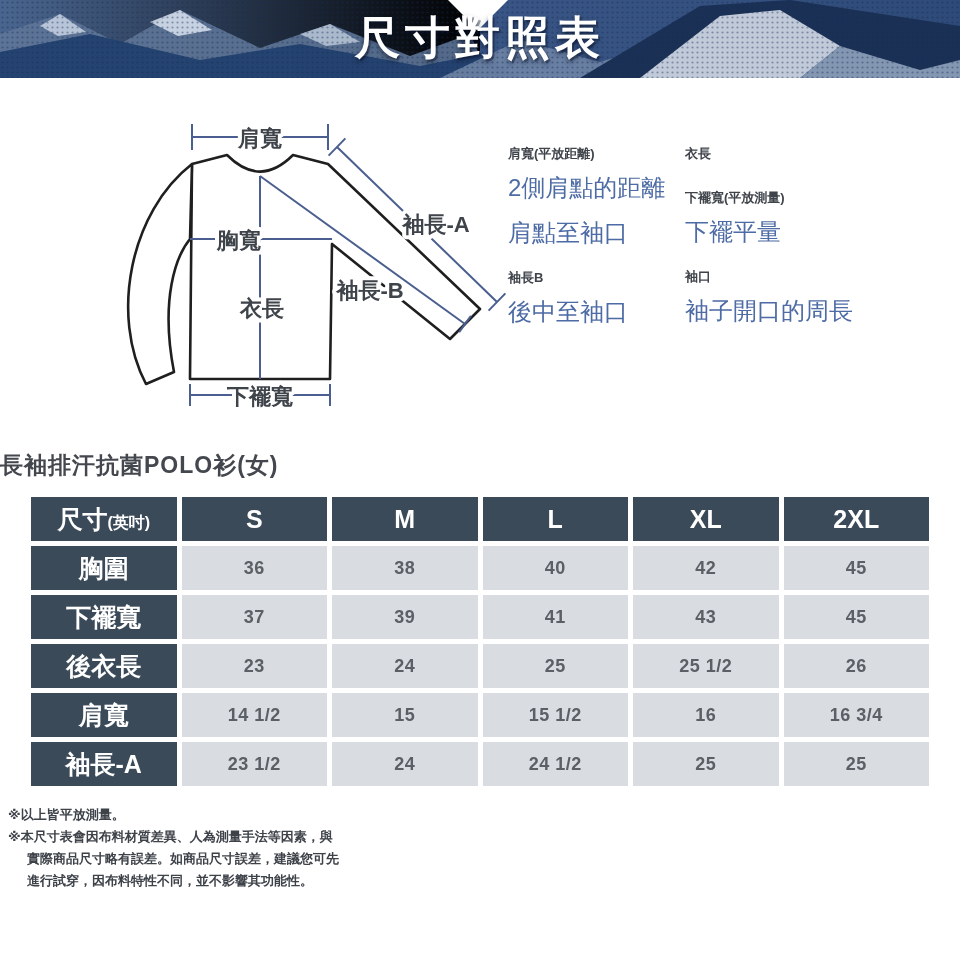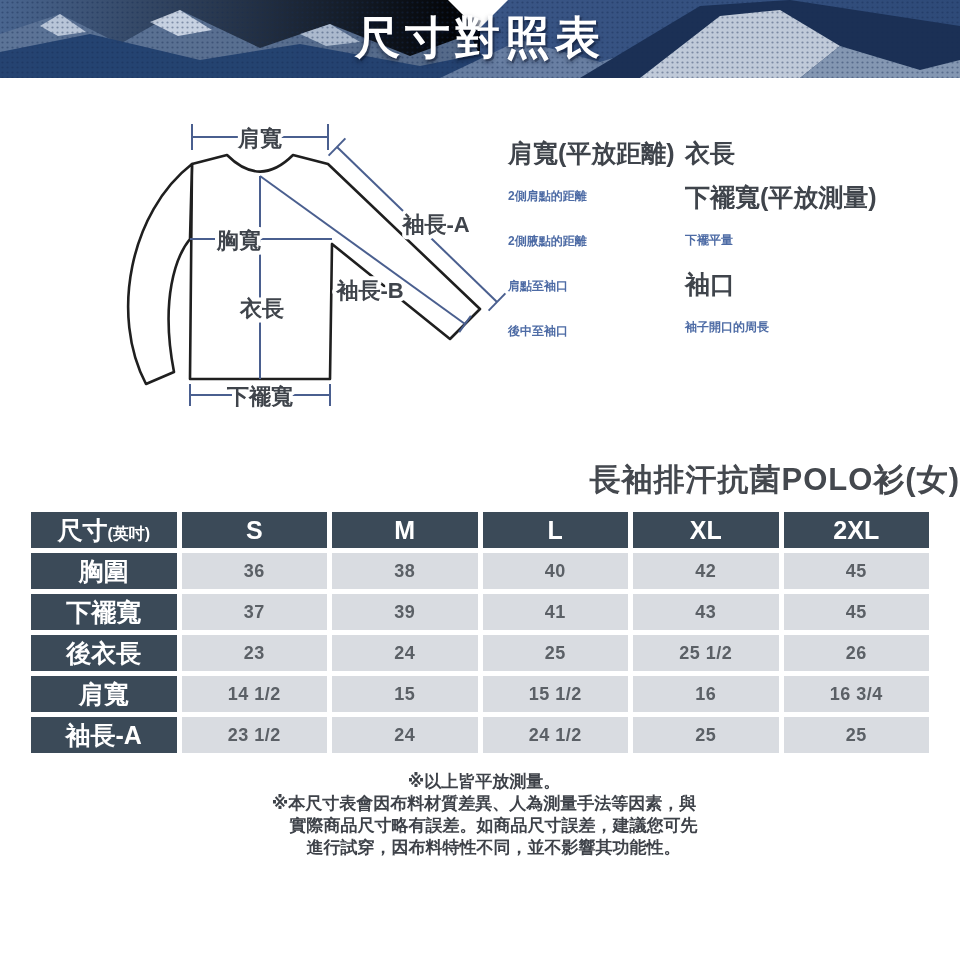--- a/index.html
+++ b/index.html
@@ -33,39 +33,39 @@
   .dlabel{
     font-size:22px;font-weight:bold;fill:var(--term-text);
     paint-order:stroke;stroke:#ffffff;stroke-width:8px;stroke-linejoin:round;
     text-anchor:middle;dominant-baseline:central;
   }
 
   .legend{position:absolute;left:508px;top:64px;display:flex;}
   .legend-col1{width:177px;}
   .legend-col2{width:270px;}
   .legend-item{margin-bottom:21px;}
-  .legend-term{font-size:25px;font-weight:bold;color:var(--term-text);line-height:23px;white-space:nowrap;}
-  .legend-def{font-size:12px;font-weight:bold;color:var(--definition-blue);line-height:24px;margin-top:19px;white-space:nowrap;}
+  .legend-term{font-size:13px;font-weight:bold;color:var(--term-text);line-height:23px;white-space:nowrap;}
+  .legend-def{font-size:24px;font-weight:normal;color:var(--definition-blue);line-height:24px;margin-top:11px;white-space:nowrap;}
 
   
   .product-title{
-    margin-top:28px;text-align:right;font-size:31px;font-weight:bold;color:#44484e;letter-spacing:1px;height:44px;line-height:44px;
+    margin-top:13px;text-align:left;font-size:23px;font-weight:bold;color:#44484e;letter-spacing:1px;height:44px;line-height:44px;
   }
 
   
   .size-table{
     margin:5px 0 0 26px;border-collapse:separate;border-spacing:5px;width:908px;table-layout:fixed;
   }
-  .size-table td,.size-table th{height:36px;text-align:center;vertical-align:middle;font-weight:bold;}
+  .size-table td,.size-table th{height:44px;text-align:center;vertical-align:middle;font-weight:bold;}
   .hdr{background:var(--table-header-bg);color:#ffffff;font-size:25px;}
   .cell{background:var(--table-cell-bg);color:var(--table-cell-text);font-size:18px;letter-spacing:.5px;}
   .unit-sub{font-size:16px;font-weight:bold;}
 
   
-  .footnotes{margin:13px 0 0 8px;font-size:17px;font-weight:bold;color:#3e4249;line-height:22px;text-align:center;}
+  .footnotes{margin:13px 0 0 8px;font-size:13px;font-weight:bold;color:#3e4249;line-height:22px;}
   .footnotes .indent{padding-left:19px;}
 </style>
 </head>
 <body>
 
 <div class="banner">
   <svg viewBox="0 0 960 78" width="960" height="78" preserveAspectRatio="none" aria-hidden="true">
     <defs>
       <linearGradient id="sky" x1="0" y1="0" x2="1" y2="0">
         <stop offset="0" stop-color="#4a6690"></stop>
@@ -128,26 +128,26 @@
     <text class="dlabel" x="310" y="196">袖長-B</text>
   </svg>
 
   <div class="legend">
     <div class="legend-col1">
       <div class="legend-item">
         <div class="legend-term">肩寬(平放距離)</div>
         <div class="legend-def">2側肩點的距離</div>
       </div>
       <div class="legend-item">
-        <div class="legend-def">2側腋點的距離</div>
       </div>
       <div class="legend-item">
         <div class="legend-def">肩點至袖口</div>
       </div>
       <div class="legend-item">
+        <div class="legend-term">袖長B</div>
         <div class="legend-def">後中至袖口</div>
       </div>
     </div>
     <div class="legend-col2">
       <div class="legend-item">
         <div class="legend-term">衣長</div>
       </div>
       <div class="legend-item">
         <div class="legend-term">下襬寬(平放測量)</div>
         <div class="legend-def">下襬平量</div>

